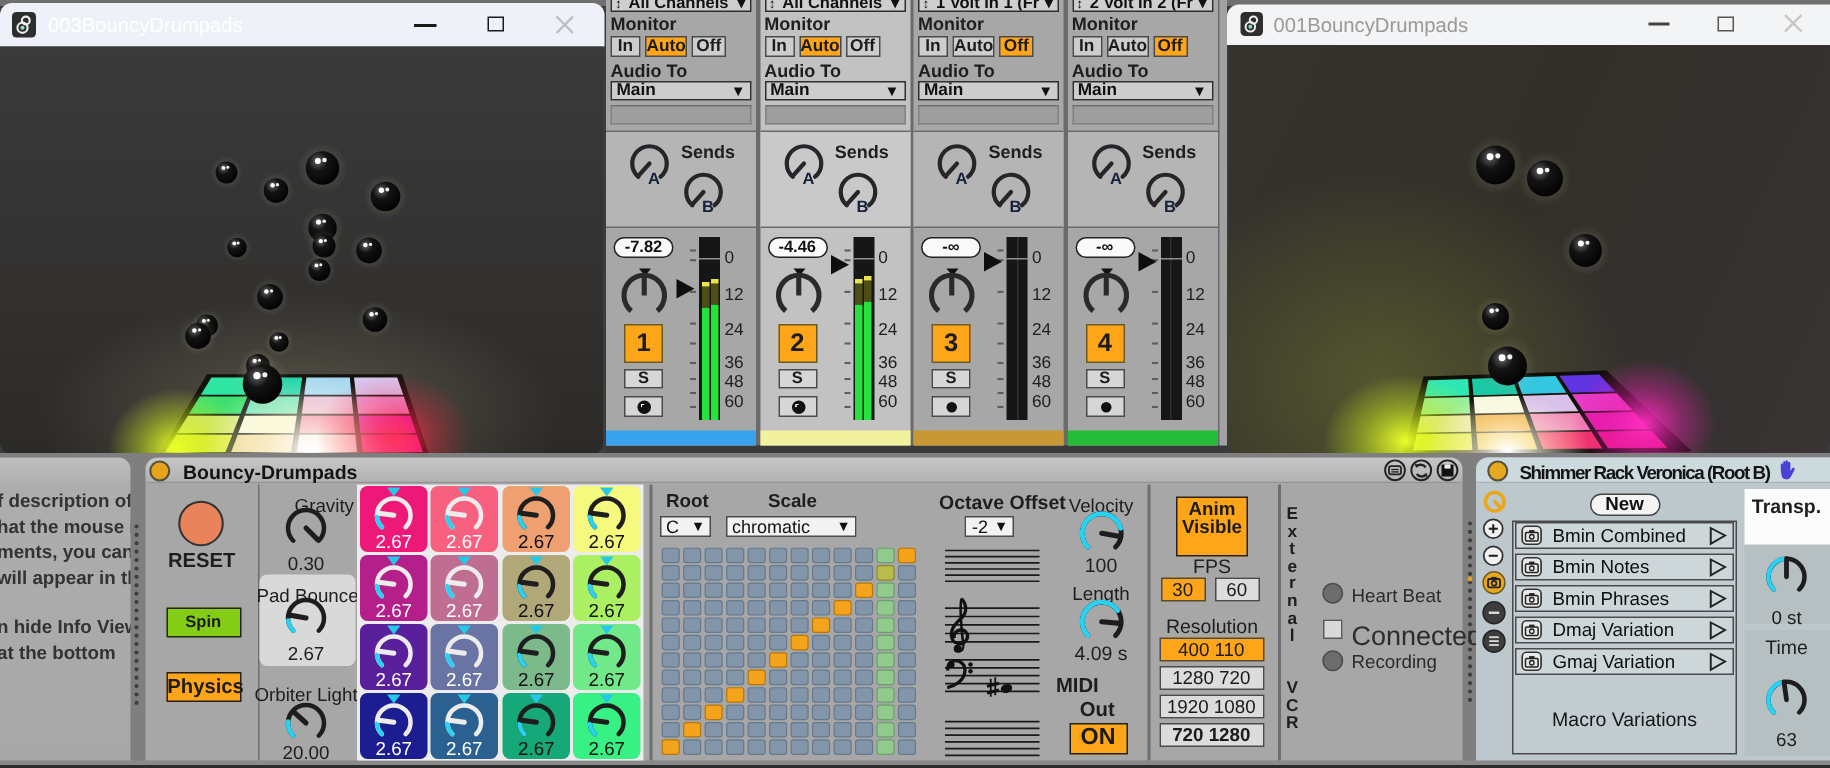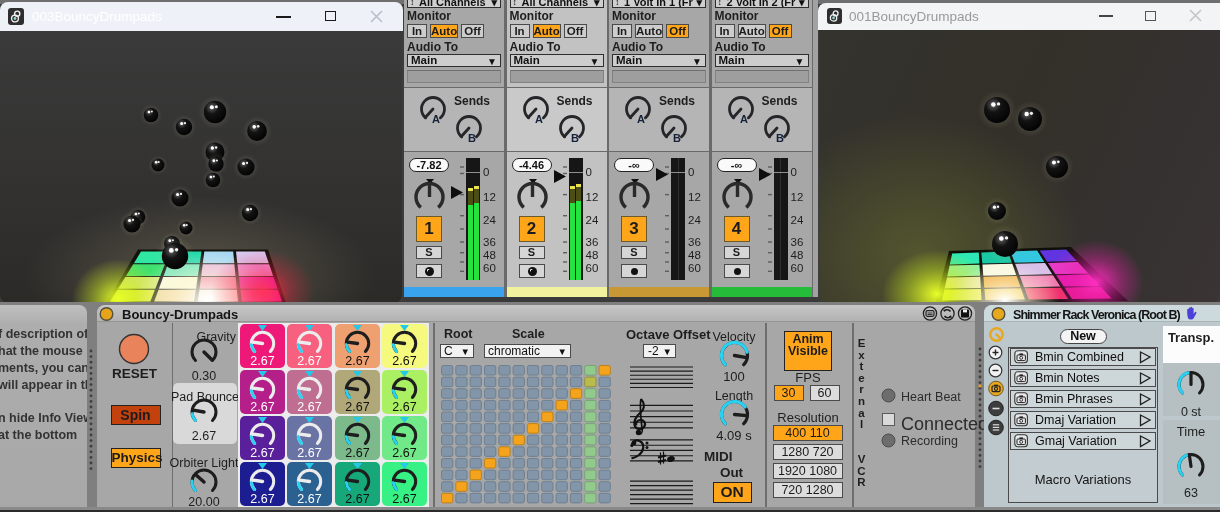--- a/index.html
+++ b/index.html
@@ -517,21 +517,21 @@
     <path d="M28 10.5 A4.4 4.4 0 0 1 21.5 10" fill="none" stroke="#222" stroke-width="1.6"></path>
     <path d="M20.2 3.2 L21 5.8 L23.4 4.4 Z" fill="#222"></path>
     <path d="M28.8 12 L28 9.2 L25.6 10.8 Z" fill="#222"></path>
     <rect x="38" y="3.6" width="8" height="8" rx="0.8" fill="#111"></rect>
     <rect x="40" y="3.6" width="4" height="2.8" fill="#f0f0f0"></rect>
   </svg>
 <svg class="a" style="left:118px;top:333px" width="33" height="33">
     <circle cx="16" cy="16" r="14.5" fill="#e8835c" stroke="#333" stroke-width="1.4"></circle>
   </svg>
 <div class="lbl bold" style="left:107px;top:366px;width:55px;text-align:center;font-size:13.5px">RESET</div>
-<div class="b" style="left:110.5px;top:404.5px;width:50px;height:20px;background:#c2410c;border:1.5px solid #222;font-size:14px;line-height:18px">Spin</div>
+<div class="b" style="left:110.5px;top:404.5px;width:50px;height:20px;background:#84cc16;border:1.5px solid #222;font-size:11px;line-height:18px">Spin</div>
 <div class="b" style="left:110.5px;top:447.5px;width:50px;height:20px;background:#ffa519;border:1.5px solid #222;font-size:13.5px;line-height:18px">Physics</div>
 <div class="a" style="left:171.5px;top:322.5px;width:1.5px;height:184px;background:#6e6e6e"></div>
 <div class="a" style="left:433px;top:322.5px;width:1.5px;height:184px;background:#6e6e6e"></div>
 <div class="a" style="left:765px;top:322.5px;width:1.5px;height:184px;background:#6e6e6e"></div>
 <div class="a" style="left:852px;top:322.5px;width:1.5px;height:184px;background:#6e6e6e"></div>
 <div class="lbl" style="left:172px;top:330px;width:64px;text-align:right">Gravity</div>
 <svg class="a" style="left:188px;top:336px" width="32" height="32">
     <path d="M7.51 24.49 A12 12 0 1 1 24.49 24.49" fill="none" stroke="#1d1d1d" stroke-width="3.0" stroke-linecap="round"></path>
     <line x1="16" y1="16" x2="23.78" y2="23.78" stroke="#1d1d1d" stroke-width="3.4" stroke-linecap="round"></line>
   </svg>
@@ -891,21 +891,21 @@
 <div class="lbl bold" style="left:704px;top:464.5px;width:55px;text-align:center;font-size:13.5px">Out</div>
 <div class="b" style="left:712.5px;top:482px;width:39px;height:21px;background:#ffa519;border:1.5px solid #222;font-size:15.5px;line-height:18px">ON</div>
 <div class="b" style="left:784px;top:331px;width:48px;height:40px;background:#ffa519;border:1.5px solid #222;font-size:12.5px;line-height:12px;padding-top:1px">Anim<br>Visible</div>
 <div class="lbl" style="left:784px;top:370px;width:48px;text-align:center;font-size:13px">FPS</div>
 <div class="b" style="left:773.5px;top:385px;width:30px;height:16px;background:#ffa519;border:1.2px solid #4a4a4a;font-size:12.5px;line-height:14px;font-weight:normal">30</div>
 <div class="b" style="left:809.5px;top:385px;width:30px;height:16px;background:#dcdcdc;border:1.2px solid #4a4a4a;font-size:12.5px;line-height:14px;font-weight:normal">60</div>
 <div class="lbl" style="left:774px;top:409.5px;width:68px;text-align:center;font-size:13px">Resolution</div>
 <div class="b" style="left:772.5px;top:424.5px;width:70px;height:16px;background:#ffa519;border:1.2px solid #4a4a4a;font-size:12.5px;line-height:14px;font-weight:normal">400 110</div>
 <div class="b" style="left:772.5px;top:443.5px;width:70px;height:16px;background:#dcdcdc;border:1.2px solid #4a4a4a;font-size:12.5px;line-height:14px;font-weight:normal">1280 720</div>
 <div class="b" style="left:772.5px;top:462.5px;width:70px;height:16px;background:#dcdcdc;border:1.2px solid #4a4a4a;font-size:12.5px;line-height:14px;font-weight:normal">1920 1080</div>
-<div class="b" style="left:772.5px;top:481.5px;width:70px;height:16px;background:#dcdcdc;border:1.2px solid #4a4a4a;font-size:12.5px;line-height:14px;font-weight:normal">720 1280</div>
+<div class="b" style="left:772.5px;top:481.5px;width:70px;height:16px;background:#dcdcdc;border:1.2px solid #4a4a4a;font-size:12.5px;line-height:14px;font-weight:bold">720 1280</div>
 <div class="lbl bold" style="left:855px;top:337.0px;width:13px;text-align:center;font-size:11.5px">E</div>
 <div class="lbl bold" style="left:855px;top:348.6px;width:13px;text-align:center;font-size:11.5px">x</div>
 <div class="lbl bold" style="left:855px;top:360.2px;width:13px;text-align:center;font-size:11.5px">t</div>
 <div class="lbl bold" style="left:855px;top:371.8px;width:13px;text-align:center;font-size:11.5px">e</div>
 <div class="lbl bold" style="left:855px;top:383.4px;width:13px;text-align:center;font-size:11.5px">r</div>
 <div class="lbl bold" style="left:855px;top:395.0px;width:13px;text-align:center;font-size:11.5px">n</div>
 <div class="lbl bold" style="left:855px;top:406.6px;width:13px;text-align:center;font-size:11.5px">a</div>
 <div class="lbl bold" style="left:855px;top:418.2px;width:13px;text-align:center;font-size:11.5px">l</div>
 <div class="lbl bold" style="left:855px;top:453.0px;width:13px;text-align:center;font-size:11.5px">V</div>
 <div class="lbl bold" style="left:855px;top:464.6px;width:13px;text-align:center;font-size:11.5px">C</div>

